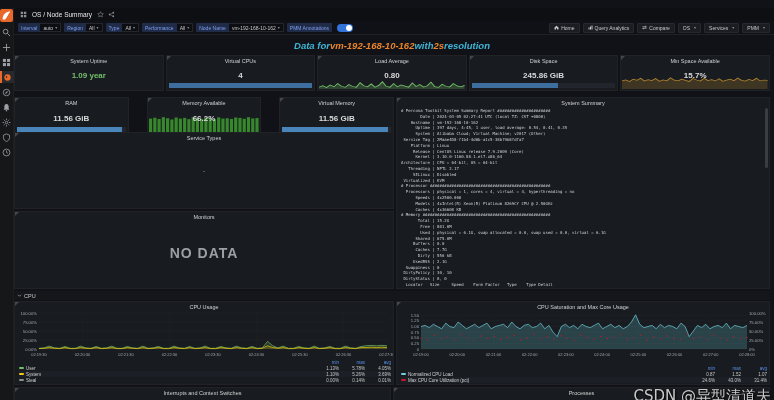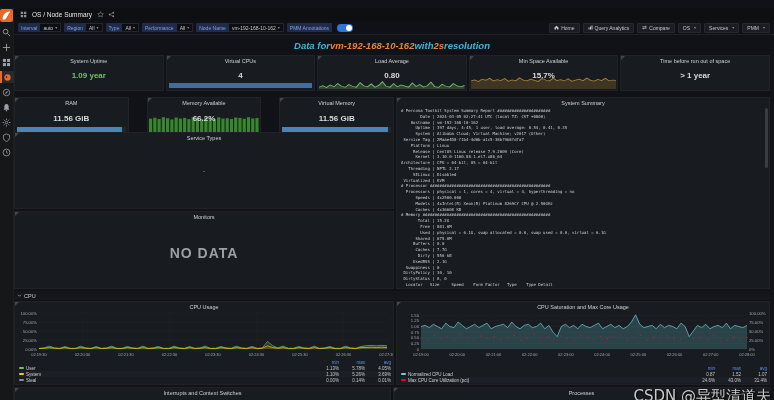--- a/index.html
+++ b/index.html
@@ -323,31 +323,34 @@
         <div class="corner"></div>
         <div class="p-title">Load Average</div>
         <div class="stat-val">0.80</div>
         <div class="spark"><svg preserveAspectRatio="none" viewBox="0 0 100 20">
               <path d="M0,20 L0.00,18.00 L 2.56,16.40 L 5.13,18.40 L 7.69,15.60 L 10.26,17.60 L 12.82,14.00 L 15.38,17.00 L 17.95,18.20 L 20.51,15.00 L 23.08,17.20 L 25.64,18.00 L 28.21,13.00 L 30.77,16.40 L 33.33,17.60 L 35.90,14.40 L 38.46,18.00 L 41.03,16.00 L 43.59,12.00 L 46.15,17.00 L 48.72,18.00 L 51.28,14.00 L 53.85,17.60 L 56.41,15.60 L 58.97,16.80 L 61.54,18.00 L 64.10,13.20 L 66.67,17.20 L 69.23,15.00 L 71.79,17.80 L 74.36,16.40 L 76.92,12.40 L 79.49,17.40 L 82.05,18.20 L 84.62,14.80 L 87.18,17.00 L 89.74,17.80 L 92.31,14.00 L 94.87,16.60 L 97.44,17.60 L 100.00,16.00 L100,20 Z" fill="#73bf69" fill-opacity="0.25"></path>
               <polyline points="0.00,18.00 2.56,16.40 5.13,18.40 7.69,15.60 10.26,17.60 12.82,14.00 15.38,17.00 17.95,18.20 20.51,15.00 23.08,17.20 25.64,18.00 28.21,13.00 30.77,16.40 33.33,17.60 35.90,14.40 38.46,18.00 41.03,16.00 43.59,12.00 46.15,17.00 48.72,18.00 51.28,14.00 53.85,17.60 56.41,15.60 58.97,16.80 61.54,18.00 64.10,13.20 66.67,17.20 69.23,15.00 71.79,17.80 74.36,16.40 76.92,12.40 79.49,17.40 82.05,18.20 84.62,14.80 87.18,17.00 89.74,17.80 92.31,14.00 94.87,16.60 97.44,17.60 100.00,16.00" fill="none" stroke="#73bf69" stroke-width="0.8"></polyline>
             </svg></div>
       </div>
       <div class="stat">
         <div class="corner"></div>
+        <div class="p-title">Disk Space</div>
+        <div class="stat-val">245.86 GiB</div>
+        <div class="gauge-track">
+            <div class="gauge-fill" style="width: 60%;"></div>
+          </div>
+      </div>
+      <div class="stat">
+        <div class="corner"></div>
         <div class="p-title">Min Space Available</div>
         <div class="stat-val">15.7%</div>
         <div class="spark"><svg preserveAspectRatio="none" viewBox="0 0 100 20">
               <path d="M0,20 L0.00,11.00 L 2.56,10.00 L 5.13,11.60 L 7.69,9.00 L 10.26,10.40 L 12.82,8.00 L 15.38,11.20 L 17.95,9.60 L 20.51,10.60 L 23.08,8.40 L 25.64,11.40 L 28.21,10.00 L 30.77,10.80 L 33.33,7.60 L 35.90,10.20 L 38.46,11.00 L 41.03,9.00 L 43.59,10.40 L 46.15,11.60 L 48.72,8.40 L 51.28,10.00 L 53.85,11.20 L 56.41,8.00 L 58.97,10.60 L 61.54,9.60 L 64.10,11.00 L 66.67,8.60 L 69.23,11.40 L 71.79,10.20 L 74.36,9.00 L 76.92,10.80 L 79.49,7.80 L 82.05,10.40 L 84.62,11.20 L 87.18,9.40 L 89.74,10.60 L 92.31,8.20 L 94.87,11.00 L 97.44,10.00 L 100.00,10.40 L100,20 Z" fill="#b1842f" fill-opacity="0.25"></path>
               <polyline points="0.00,11.00 2.56,10.00 5.13,11.60 7.69,9.00 10.26,10.40 12.82,8.00 15.38,11.20 17.95,9.60 20.51,10.60 23.08,8.40 25.64,11.40 28.21,10.00 30.77,10.80 33.33,7.60 35.90,10.20 38.46,11.00 41.03,9.00 43.59,10.40 46.15,11.60 48.72,8.40 51.28,10.00 53.85,11.20 56.41,8.00 58.97,10.60 61.54,9.60 64.10,11.00 66.67,8.60 69.23,11.40 71.79,10.20 74.36,9.00 76.92,10.80 79.49,7.80 82.05,10.40 84.62,11.20 87.18,9.40 89.74,10.60 92.31,8.20 94.87,11.00 97.44,10.00 100.00,10.40" fill="none" stroke="#b1842f" stroke-width="0.8"></polyline>
             </svg></div>
-      </div>
-      <div class="stat">
-        <div class="corner"></div>
-        <div class="p-title">Time before run out of space</div>
-        <div class="stat-val">&gt; 1 year</div>
       </div>
     </div>
 
     <div class="stats-row2">
       <div class="stat">
         <div class="corner"></div>
         <div class="p-title">RAM</div>
         <div class="stat-val">11.56 GiB</div>
         <div class="gauge-track">
             <div class="gauge-fill" style="background: rgb(74, 133, 185); width: 97%;"></div>

